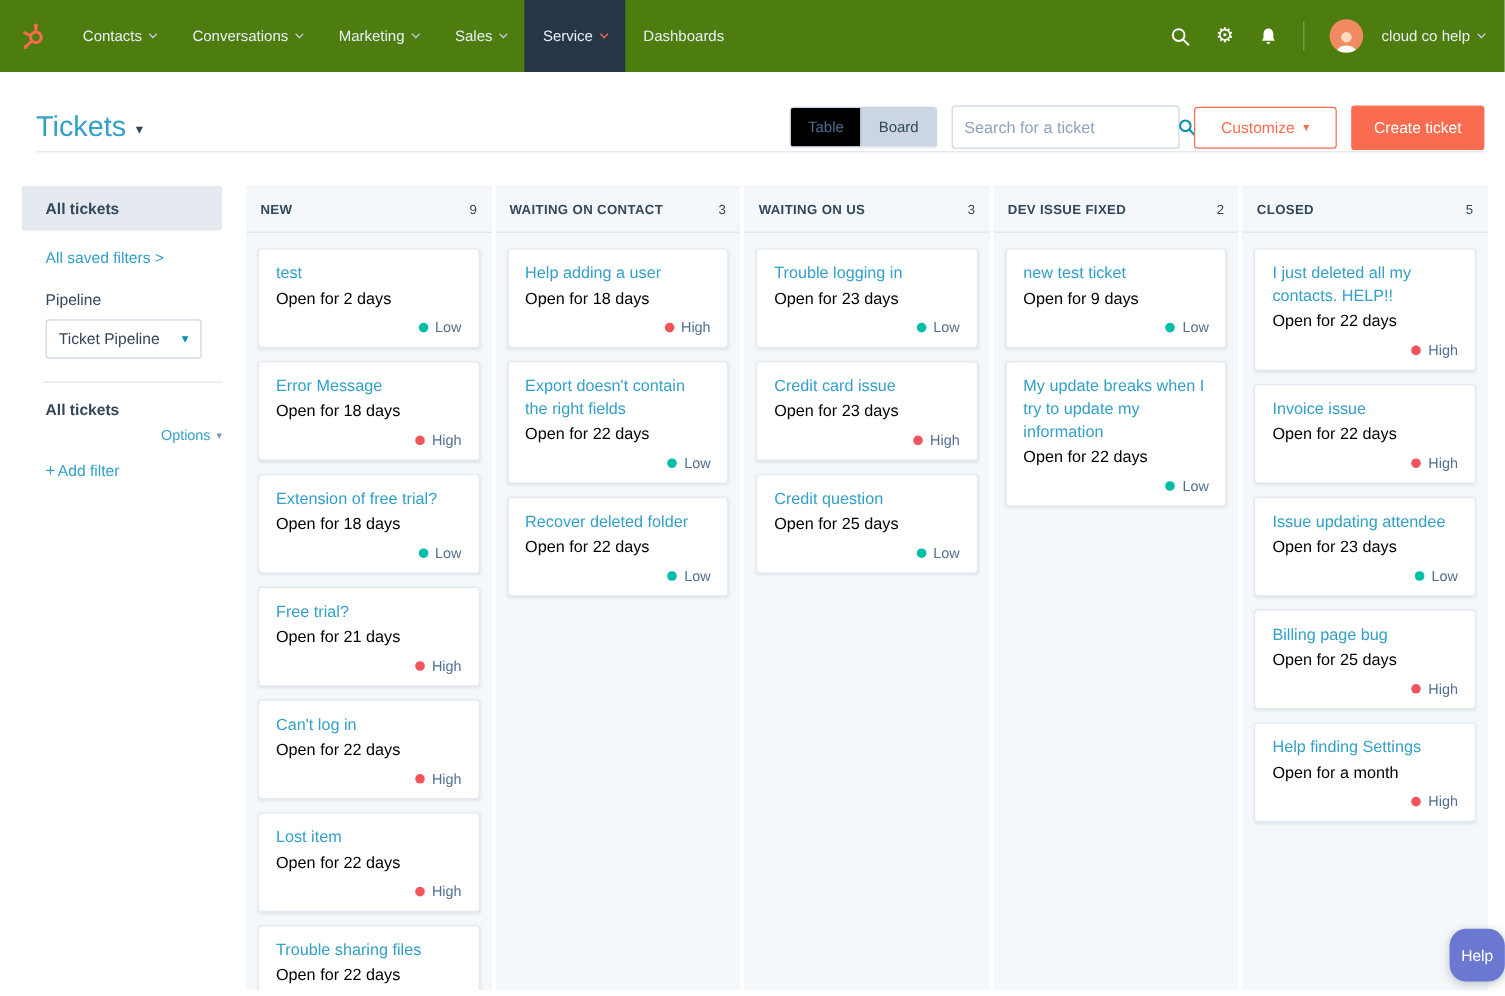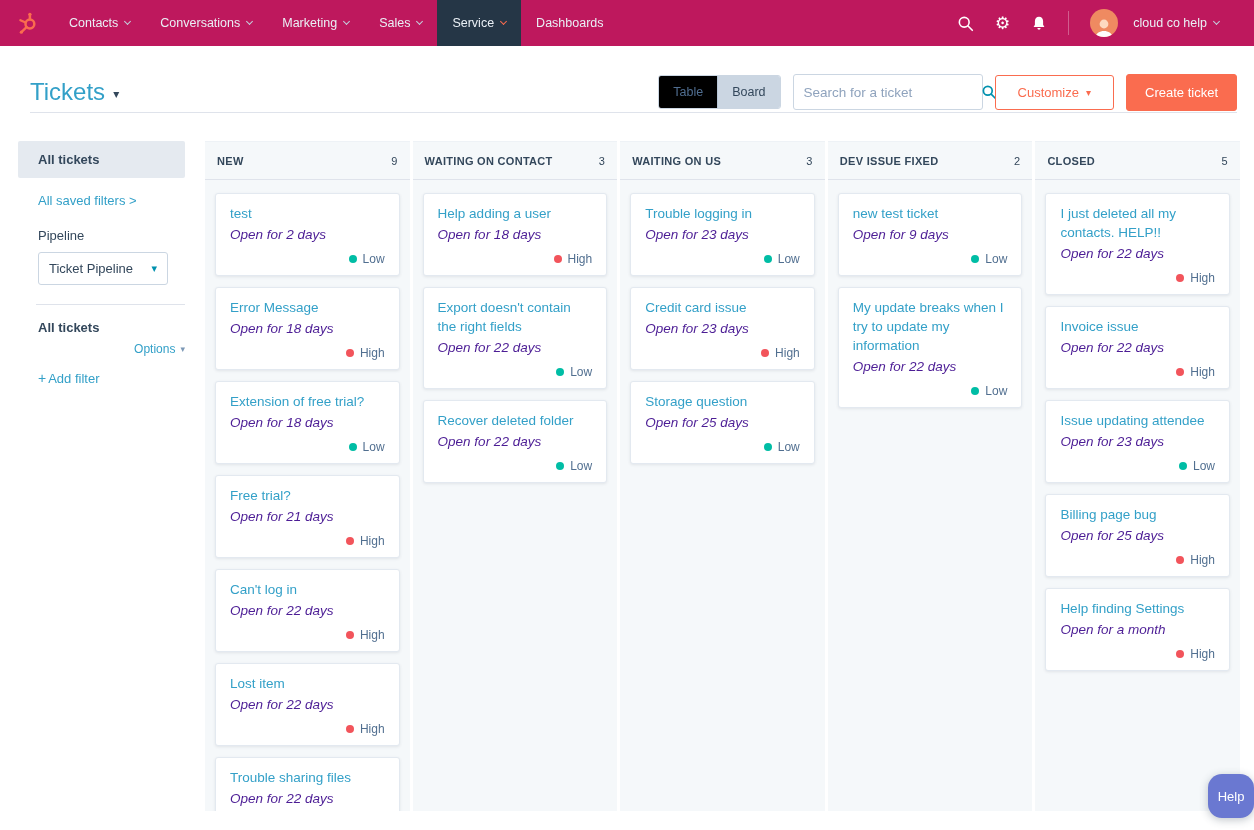--- a/index.html
+++ b/index.html
@@ -1,20 +1,20 @@
 <!DOCTYPE html>
 <html><head>
 <meta charset="utf-8">
 <style>
   * { margin:0; padding:0; box-sizing:border-box; }
   html,body { width:1254px; height:830px; overflow:hidden; background:#fff;
     font-family:"Liberation Sans","DejaVu Sans",sans-serif; }
 
   
-  .topnav { height:46px; background:#be185d; display:flex; align-items:center; padding:0 35px 0 0; }
+  .topnav { height:60px; background:#4d7c0f; display:flex; align-items:center; padding:0 17px 0 0; }
   .logo { width:54px; display:flex; justify-content:center; align-items:center; cursor:pointer; }
   .nav-menu { display:flex; height:100%; }
   .nav-item { display:flex; align-items:center; padding:0 15px; color:#eaf0f6; font-size:12.5px;
     cursor:pointer; white-space:nowrap; }
   .nav-item.active { background:#253646; }
   .chev { display:inline-block; width:5px; height:5px; border-right:1.5px solid #c3cfdd;
     border-bottom:1.5px solid #c3cfdd; transform:rotate(45deg); margin-left:7px; margin-top:-3px; }
   .nav-item.active .chev { border-color:#fa6c4f; }
   .nav-right { margin-left:auto; display:flex; align-items:center; gap:21px; }
   .nav-icon { display:flex; align-items:center; cursor:pointer; color:#fff; }
@@ -67,21 +67,21 @@
   
   .board { flex:1; margin:0 14px 0 20px; display:flex; gap:3px; overflow:hidden; }
   .col { flex:1; background:#f5f8fa; display:flex; flex-direction:column; border-top:1px solid #eef2f6; overflow:hidden; }
   .col-head { display:flex; justify-content:space-between; align-items:center; padding:13px 12px 12px;
     border-bottom:1px solid #dfe3eb; color:#33475b; font-size:11px; letter-spacing:.3px; }
   .col-name { font-weight:bold; }
   .col-cards { padding:13px 10px; display:flex; flex-direction:column; gap:11px; overflow:hidden; }
   .card { background:#fff; border:1px solid #e3e9f0; border-radius:3px; padding:10px 14px 9px;
     box-shadow:0 1px 3px rgba(45,62,80,.10); display:flex; flex-direction:column; cursor:pointer; }
   .card-title { color:#33a0c8; font-size:13.5px; line-height:19px; text-decoration:none; cursor:pointer; }
-  .card-open { color:#4c1d95; font-size:13.5px; line-height:19px; margin-top:2px;font-style:italic; }
+  .card-open { color:#000000; font-size:13.5px; line-height:19px; margin-top:2px; }
   .card-priority { align-self:flex-end; display:flex; align-items:center; gap:6px; margin-top:8px;
     font-size:12px; color:#516f90; }
   .dot { width:8px; height:8px; border-radius:50%; }
   .low .dot { background:#00bda5; }
   .high .dot { background:#f2545b; }
 
   .help-fab { position:fixed; right:0; bottom:12px; width:46px; height:44px; background:#6a78d1;
     border:none; border-radius:14px; color:#fff; font-size:13px; cursor:pointer;
     box-shadow:0 2px 8px rgba(45,62,80,.3); font-family:inherit; }
 </style>
@@ -311,21 +311,21 @@
           </div>
           <div class="card high">
             <a class="card-title">Credit card issue</a>
             <div class="card-open">Open for 23 days</div>
             <div class="card-priority">
               <span class="dot"></span>
               <span>High</span>
             </div>
           </div>
           <div class="card low">
-            <a class="card-title">Storage question</a>
+            <a class="card-title">Credit question</a>
             <div class="card-open">Open for 25 days</div>
             <div class="card-priority">
               <span class="dot"></span>
               <span>Low</span>
             </div>
           </div>
         </div>
       </div>
       <div class="col">
         <div class="col-head">

